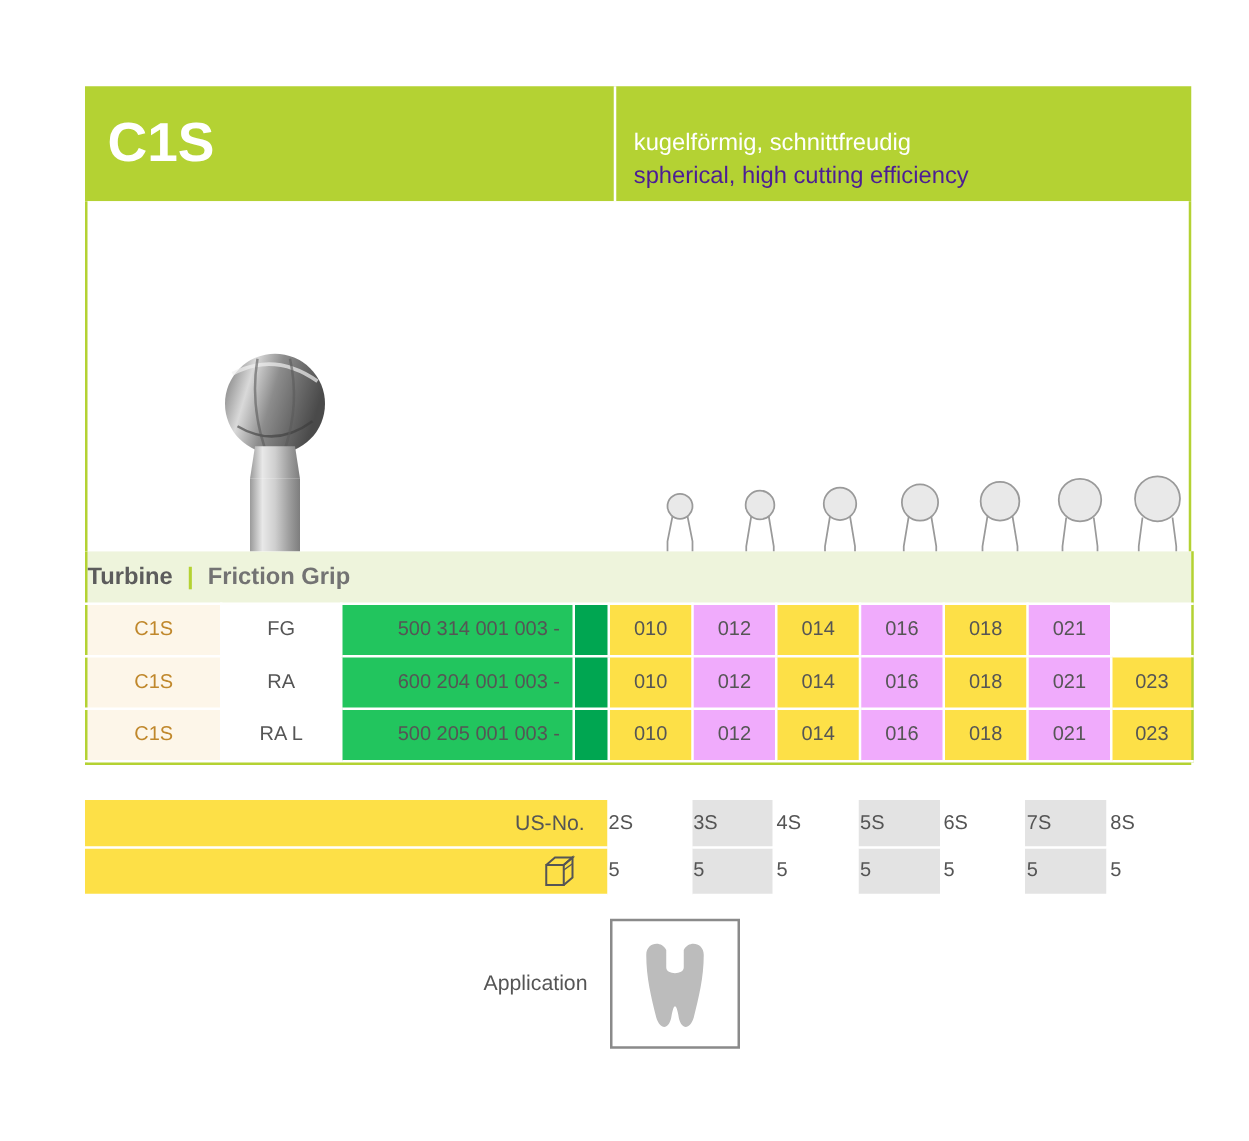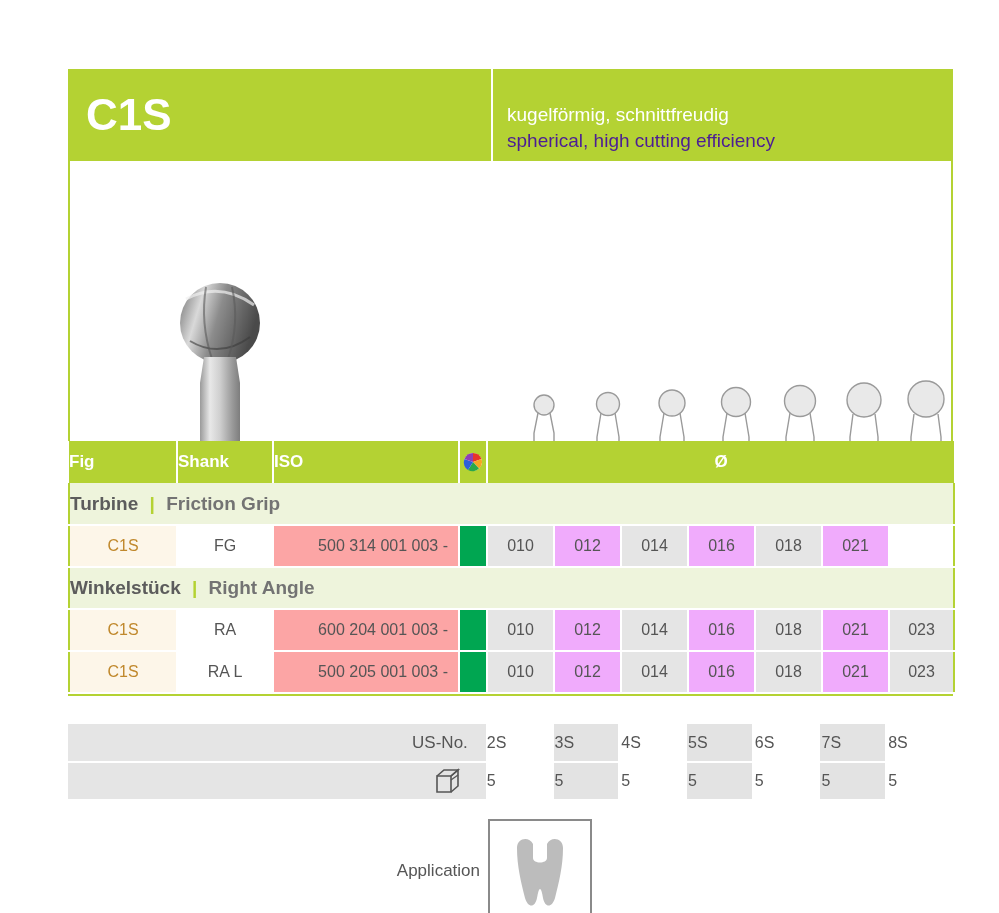--- a/index.html
+++ b/index.html
@@ -133,29 +133,29 @@
     border-right: 2px solid #ffffff;
   }
   .datarow td.shank {
     background: #ffffff;
     border-right: 2px solid #ffffff;
   }
   .datarow td.iso {
     text-align: right;
     padding-right: 10px;
     font-size: 16px;
-    background: #fca5a5;
+    background: #22c55e;
     border-right: 2px solid #ffffff;
   }
   .datarow td.color {
     background: #00a651;
     border-right: 2px solid #ffffff;
   }
   .datarow td.sz {
-    background: #e5e5e5;
+    background: #fde047;
     border-right: 2px solid #ffffff;
   }
   .datarow td.sz.alt { background: #f0abfc; }
   .datarow td.sz.empty { background: #ffffff; }
   .datarow td.lastcol { border-right: 2px solid #b4d233; }
 
   
   .bottom-border {
     height: 2px;
     background: #b4d233;
@@ -182,37 +182,37 @@
     color: #555555;
     border-right: 2px solid #ffffff;
     border-bottom: 2px solid #ffffff;
     background: #ffffff;
   }
   table.us td.alt { background: #e3e3e3; }
   table.us td.label {
     width: 420px;
     text-align: right;
     padding-right: 18px;
-    background: #e5e5e5;
+    background: #fde047;
     border-right: none;
     font-size: 17px;
     color: #555555;
   }
   table.us td.lastcol { border-right: none; }
 
   
   .appblock {
     margin-top: 18px;
     display: flex;
     align-items: center;
   }
   .app-label {
     width: 420px;
     text-align: right;
-    padding-right: 8px;
+    padding-right: 18px;
     font-size: 17px;
     color: #555555;
   }
   .app-box {
     width: 104px; height: 104px;
     border: 2px solid #8a8a8a;
     background: #ffffff;
     display: flex;
     align-items: center;
     justify-content: center;
@@ -336,36 +336,20 @@
         <col style="width:67px">
         <col style="width:67px">
         <col style="width:67px">
         <col style="width:67px">
         <col style="width:67px">
         <col style="width:67px">
         <col style="width:65px">
       </colgroup>
 
       <tbody>
-          <tr class="hrow">
-        <th>Fig</th>
-        <th>Shank</th>
-        <th>ISO</th>
-        <th class="center">
-          <svg width="20" height="20" viewBox="0 0 20 20" style="vertical-align:middle">
-            <circle cx="10" cy="10" r="9" fill="#ffffff"></circle>
-            <path d="M10 10 L10 1 A9 9 0 0 1 18.5 7 Z" fill="#e8342a"></path>
-            <path d="M10 10 L18.5 7 A9 9 0 0 1 16 16.5 Z" fill="#f5a623"></path>
-            <path d="M10 10 L16 16.5 A9 9 0 0 1 5 18 Z" fill="#2aa84a"></path>
-            <path d="M10 10 L5 18 A9 9 0 0 1 1.5 7 Z" fill="#2b5fd9"></path>
-            <path d="M10 10 L1.5 7 A9 9 0 0 1 10 1 Z" fill="#8e3fb5"></path>
-          </svg>
-        </th>
-        <th class="center last" colspan="7">Ø</th>
-      </tr>
 
       <tr class="grouprow">
         <td colspan="11">
           <span>Turbine</span>
           <span class="sep">|</span>
           <span class="en">Friction Grip</span>
         </td>
       </tr>
       <tr class="datarow">
         <td class="fig">C1S</td>
@@ -374,27 +358,20 @@
         <td class="color"></td>
         <td class="sz">010</td>
         <td class="sz alt">012</td>
         <td class="sz">014</td>
         <td class="sz alt">016</td>
         <td class="sz">018</td>
         <td class="sz alt">021</td>
         <td class="sz empty lastcol"></td>
       </tr>
 
-      <tr class="grouprow">
-        <td colspan="11">
-          <span>Winkelstück</span>
-          <span class="sep">|</span>
-          <span class="en">Right Angle</span>
-        </td>
-      </tr>
       <tr class="datarow">
         <td class="fig">C1S</td>
         <td class="shank">RA</td>
         <td class="iso">600 204 001 003 -</td>
         <td class="color"></td>
         <td class="sz">010</td>
         <td class="sz alt">012</td>
         <td class="sz">014</td>
         <td class="sz alt">016</td>
         <td class="sz">018</td>

